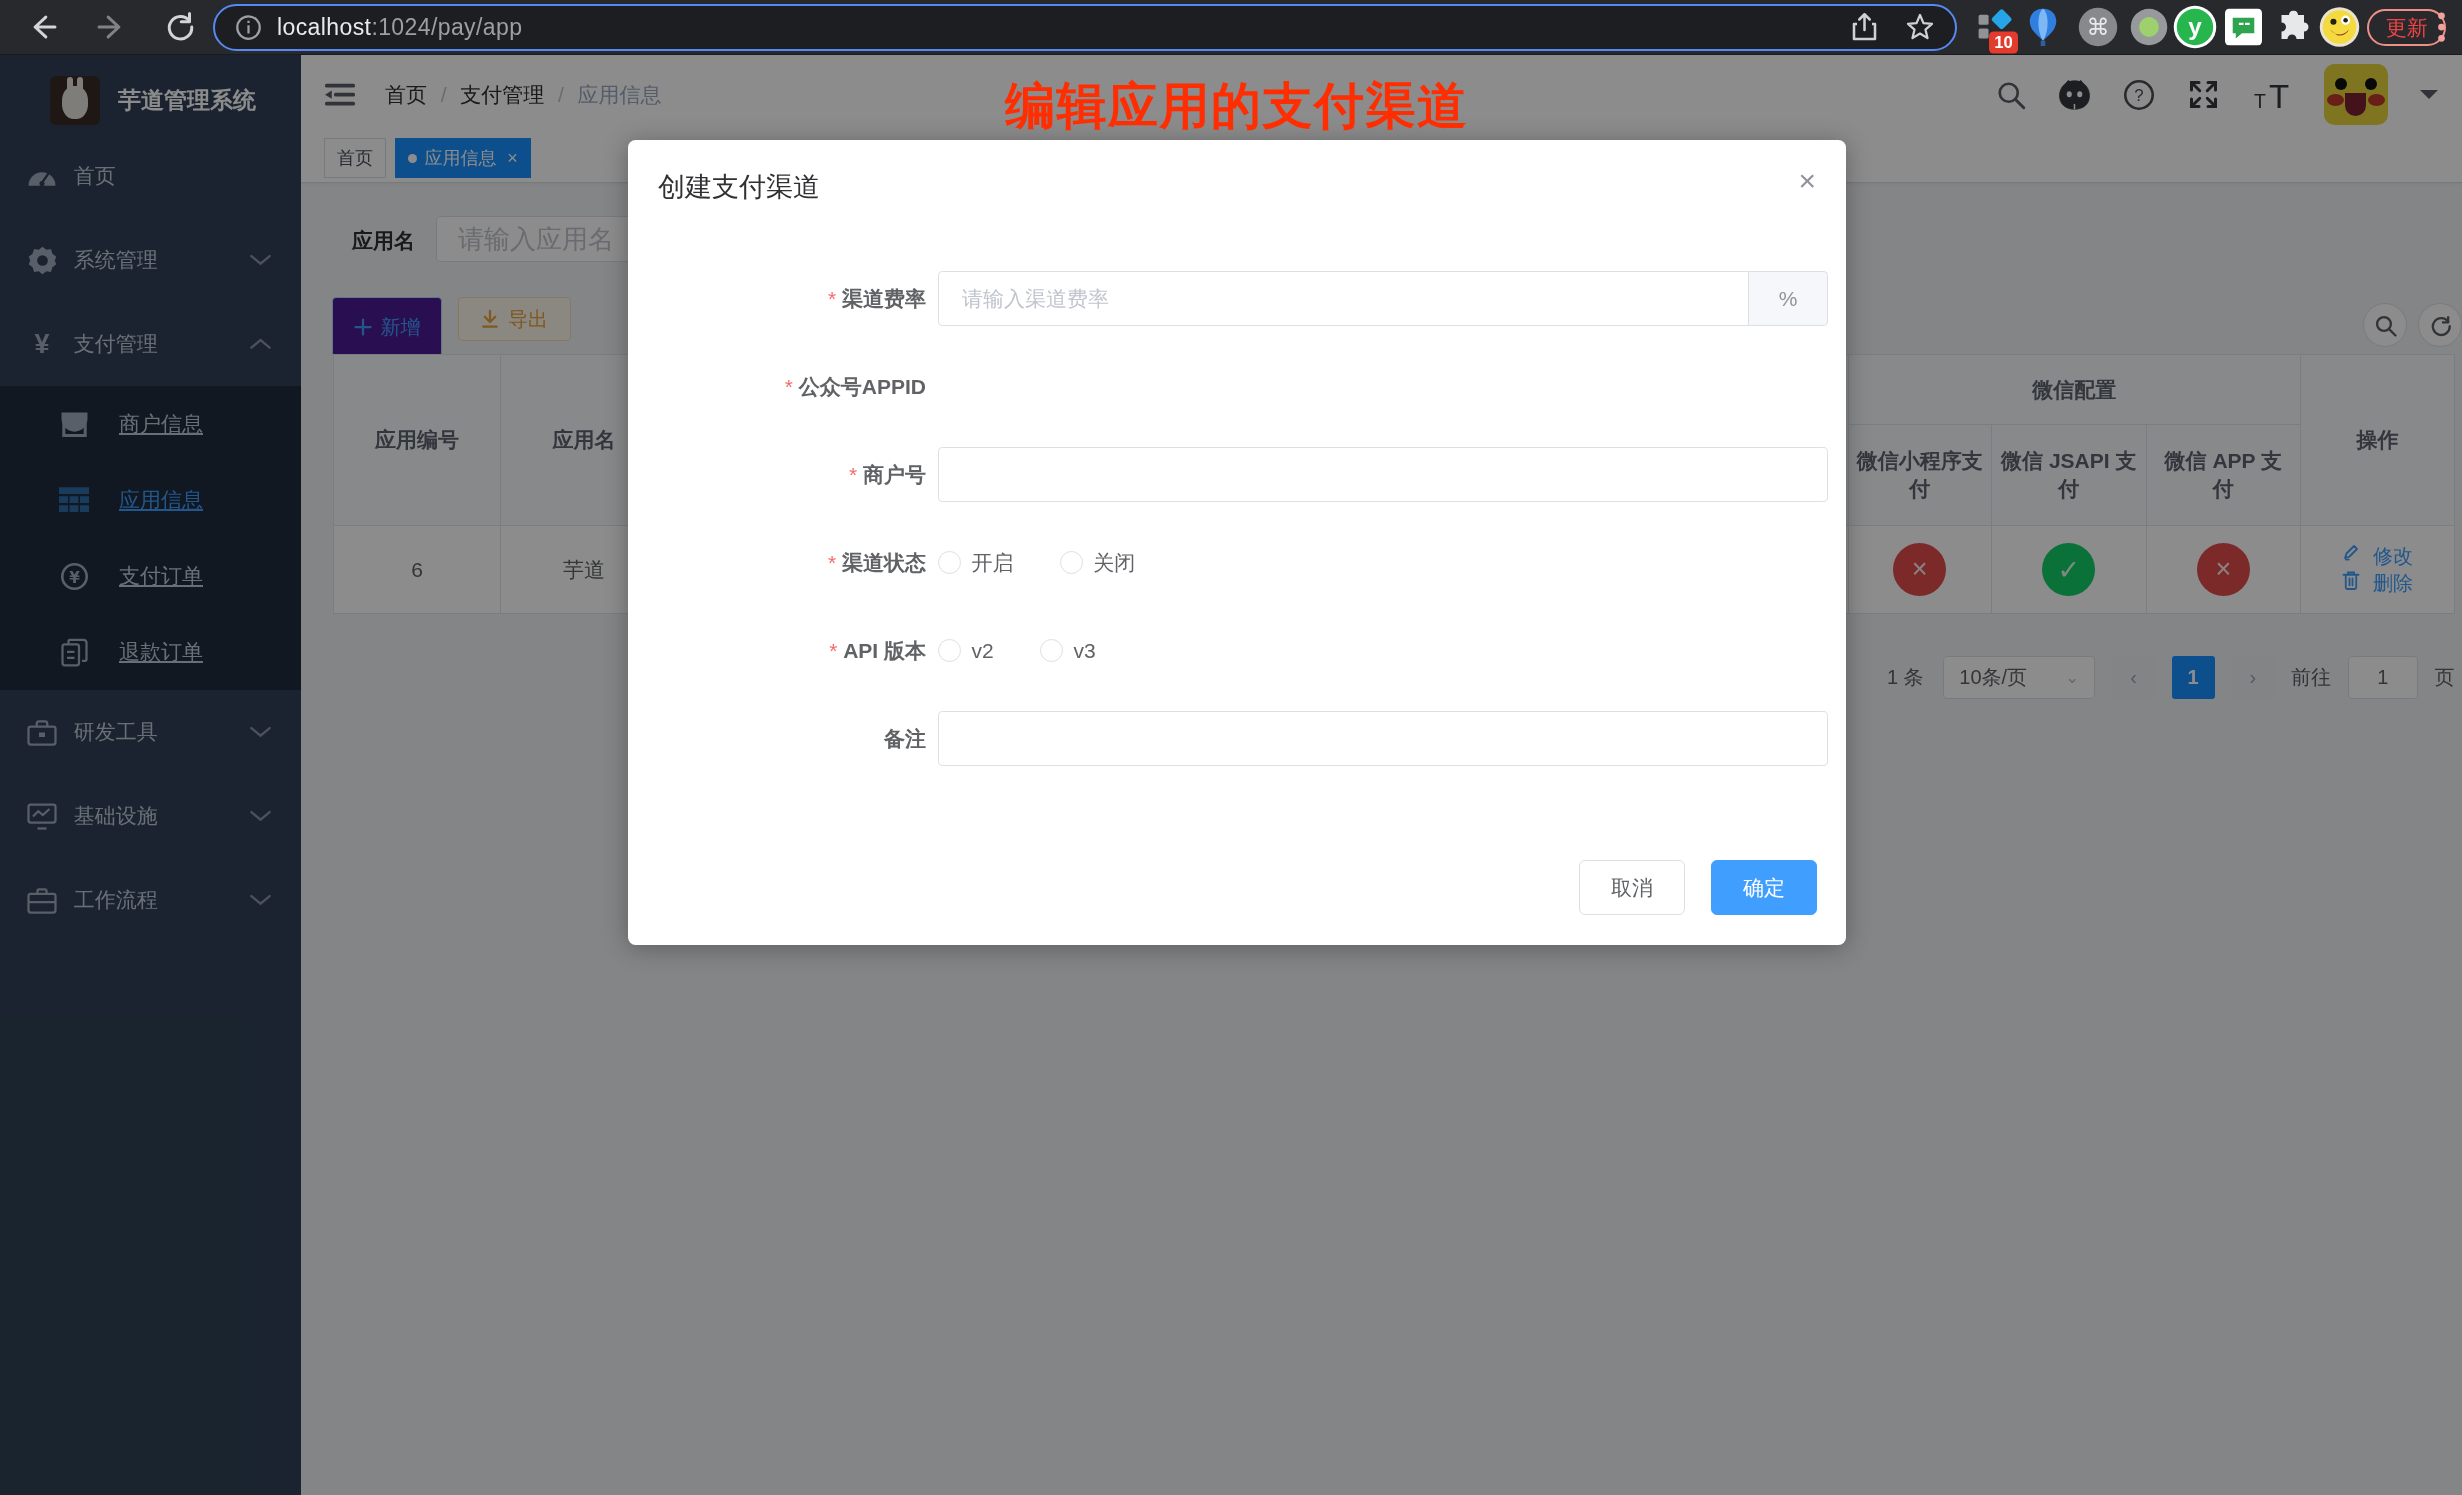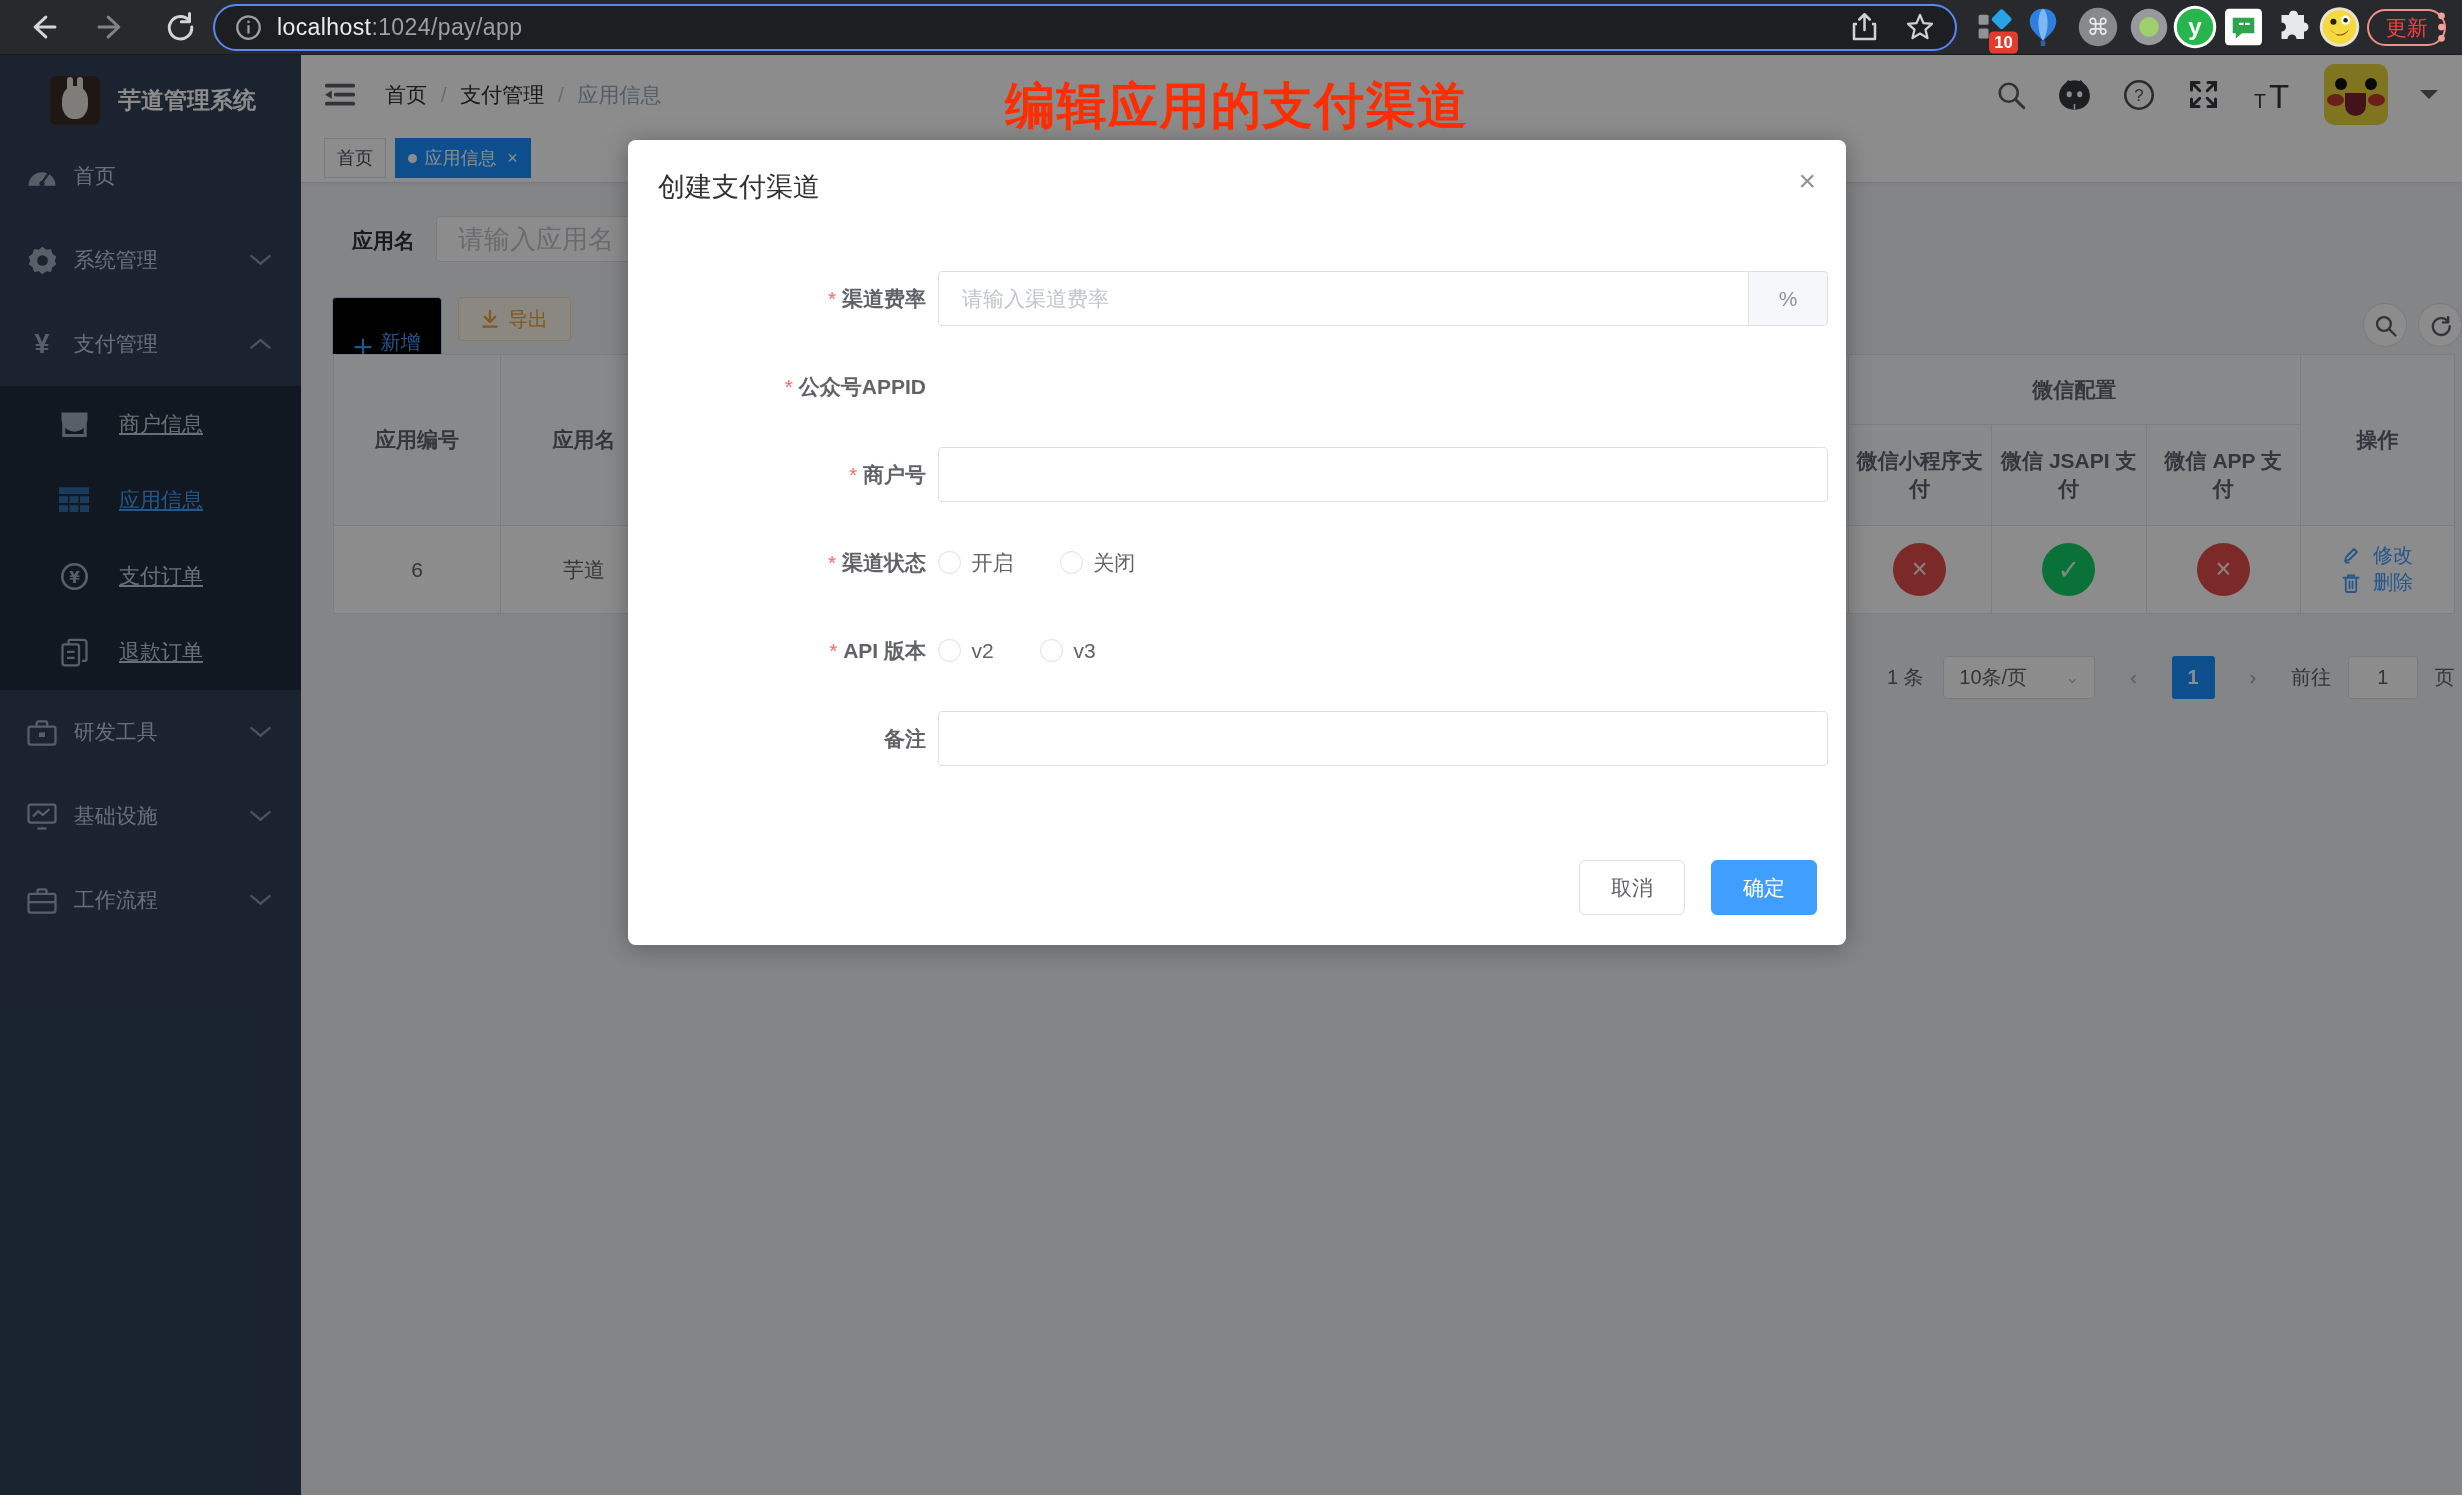--- a/index.html
+++ b/index.html
@@ -89,40 +89,40 @@
   .search-label { position:absolute; left:51px; top:44px; font-size:21px; font-weight:700;
     color:#303133; }
   .search-input { position:absolute; left:135px; top:33px; width:365px; height:46px;
     background:#fff; border:0.8px solid #dcdfe6; border-radius:4.6px; font-size:26px;
     padding:0 21px; color:#606266; }
   .search-input::placeholder { color:#c0c4cc; }
 
   .btn { display:inline-flex; align-items:center; justify-content:center; gap:9px;
     border-radius:4.6px; font-size:20px; cursor:pointer; }
   .btn-add { position:absolute; left:31px; top:114px; width:110px; height:60px;
-    color:#409eff; background:#000000; border:0.8px solid #b3d8ff;align-items:flex-end; }
+    color:#409eff; background:#4c1d95; border:0.8px solid #b3d8ff; }
   .btn-export { position:absolute; left:157px; top:114px; width:113px; height:44px;
     color:#e6a23c; background:#fdf6ec; border:0.8px solid #f5dab1; }
   .circle-btn { position:absolute; top:120px; width:44px; height:44px; border-radius:50%;
     background:#fff; border:0.8px solid #dcdfe6; display:flex; align-items:center;
     justify-content:center; color:#5a5e66; }
   .cb-search { left:2062px; } .cb-refresh { left:2117px; }
 
   table.grid { position:absolute; left:32px; top:171px; width:2122px;
     border-collapse:collapse; background:#fff; font-size:21px; color:#606266;
     table-layout:fixed; }
   table.grid th, table.grid td { border:0.8px solid #dfe6ec; text-align:center;
     padding:0 7.6px; overflow:hidden; }
   table.grid th { background:#f8f9fb; font-weight:700; color:#5c6370; }
   tr.h1 th { height:70px; } tr.h2 th { height:101px; } tr.dr td { height:88px; }
   .stat { display:inline-flex; width:53px; height:53px; border-radius:50%;
     align-items:center; justify-content:center; color:rgba(255,255,255,.9);
     font-size:27px; vertical-align:middle; }
   .stat.bad { background:#e24c4c; } .stat.ok { background:#13ce66; }
-  .oplink { color:#409eff; font-size:20px; display:inline-flex; align-items:center;
+  .oplink { color:#409eff; font-size:20px; display:inline-flex; align-items:flex-start;
     gap:13px; margin:0 12px; }
 
   .pager { position:absolute; top:473px; right:7.6px; height:43px; display:flex;
     align-items:center; font-size:20px; color:#606266; gap:16.7px; }
   .pg-total { margin-right:3px; }
   .pg-size { width:152px; height:43px; border:0.8px solid #dcdfe6; border-radius:4.6px;
     background:#fff; display:flex; align-items:center; justify-content:space-between;
     padding:0 15px; color:#606266; }
   .pg-size .cv { color:#b4bccc; font-size:16.7px; }
   .pg-sq { width:43px; height:43px; border-radius:3px; background:#eef0f2;

